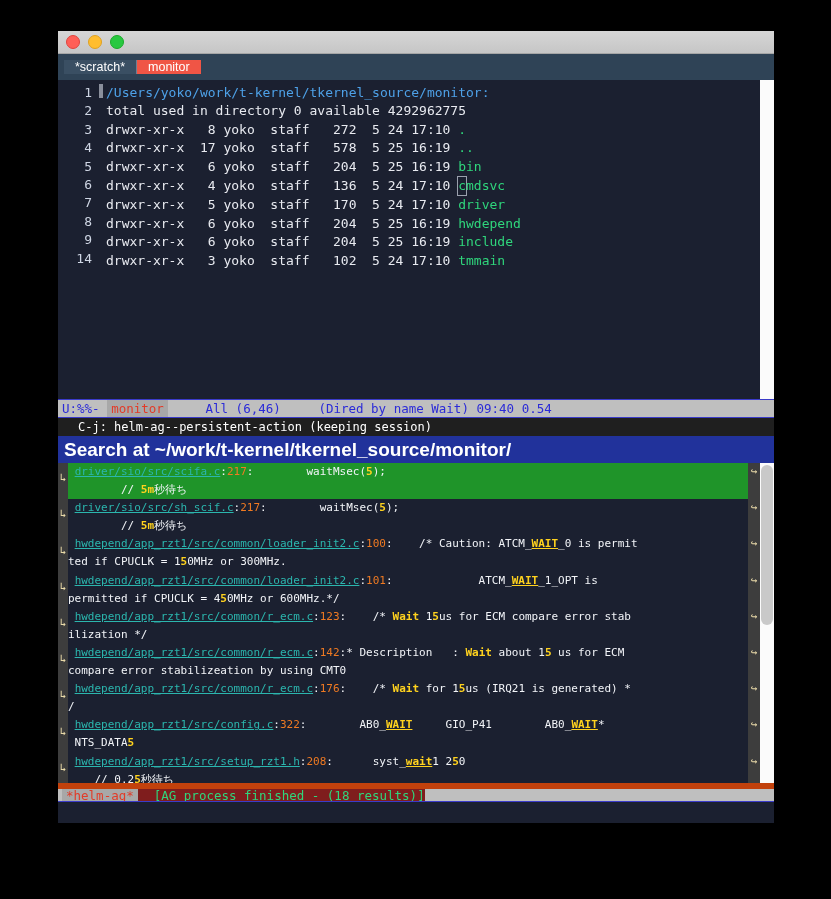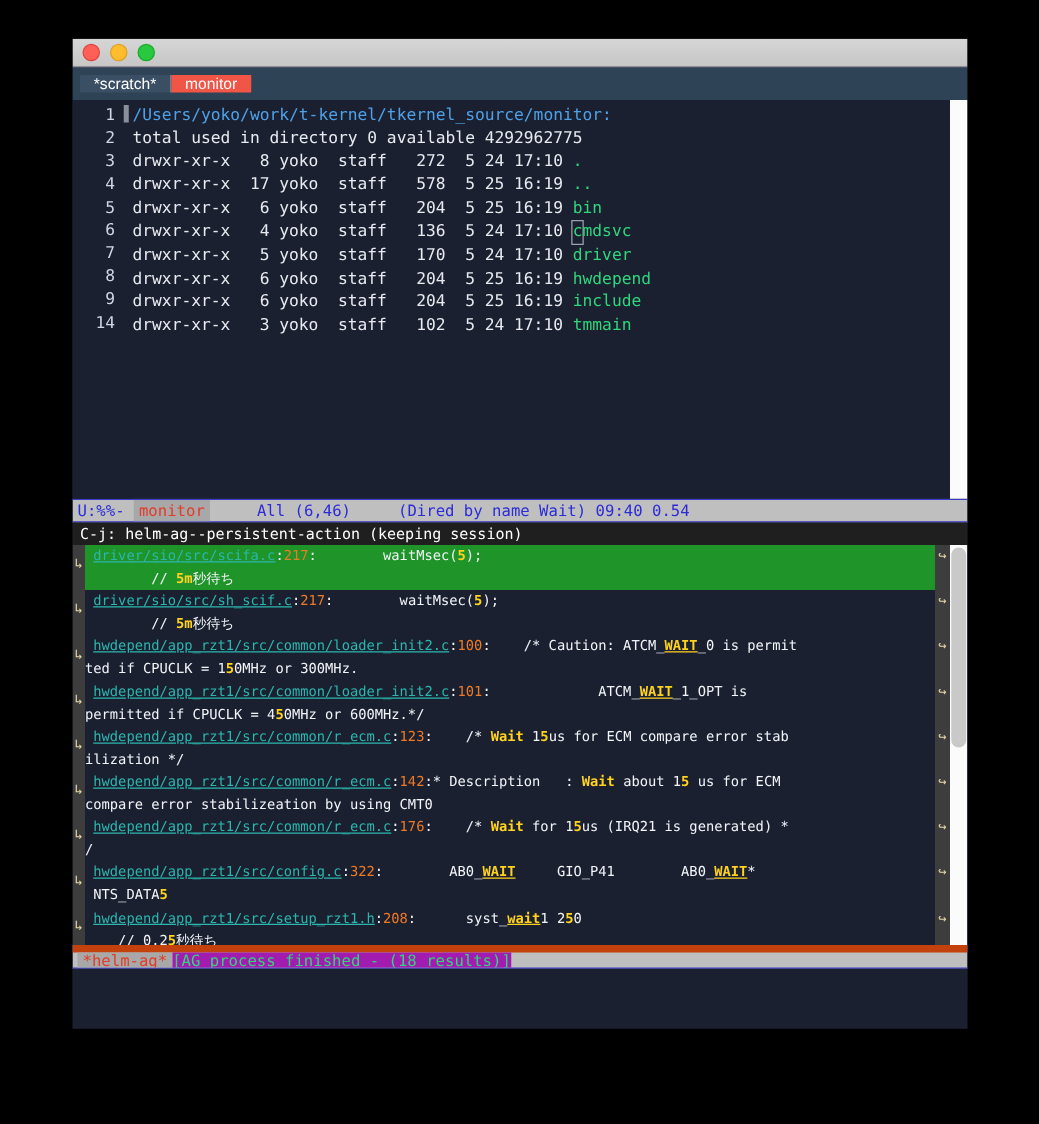--- a/index.html
+++ b/index.html
@@ -148,21 +148,21 @@
   }
 
   
   .helm-hint {
     height: 18px;
     background: #1f1f1f;
     color: #ffffff;
     font-size: 12px;
     line-height: 18px;
     white-space: pre;
-    padding-left: 6px;
+    padding-left: 20px;
     box-sizing: border-box;
   }
 
   .helm-source-header {
     height: 27px;
     background: #21329b;
     color: #ffffff;
     font-family: "Liberation Sans", sans-serif;
     font-weight: bold;
     font-size: 19px;
@@ -246,21 +246,22 @@
   }
   .hml-buf {
     color: #e23b28;
     background: #a8a8a8;
     border-top: 1px solid #f05545;
     border-bottom: 1px solid #f05545;
     padding: 0 4px;
   }
   .hml-status {
     color: #2fd67c;
-    background: #a21caf;
+    background: #7f1d1d;
+    padding-left: 16px;
   }
 
   
   .minibuffer {
     height: 24px;
     background: #1b2030;
     color: #2fd67c;
     font-size: 13.5px;
     line-height: 24px;
     white-space: pre;
@@ -320,20 +321,21 @@
       <span>&nbsp;&nbsp;&nbsp;&nbsp;&nbsp;</span>
       <span>(Dired by name Wait)</span>
       <span>&nbsp;</span>
       <span>09:40</span>
       <span>&nbsp;</span>
       <span>0.54</span>
     </div>
 
     <div class="helm-hint">C-j: helm-ag--persistent-action (keeping session)</div>
 
+    <div class="helm-source-header">Search at ~/work/t-kernel/tkernel_source/monitor/</div>
 
     <div class="helm-body">
       <div class="helm-left-fringe" id="leftfringe">
           <div class="fringe-mark" style="top: 9.1px;">↳</div>
           <div class="fringe-mark" style="top: 45.3px;">↳</div>
           <div class="fringe-mark" style="top: 81.5px;">↳</div>
           <div class="fringe-mark" style="top: 117.7px;">↳</div>
           <div class="fringe-mark" style="top: 153.9px;">↳</div>
           <div class="fringe-mark" style="top: 190.1px;">↳</div>
           <div class="fringe-mark" style="top: 226.3px;">↳</div>

